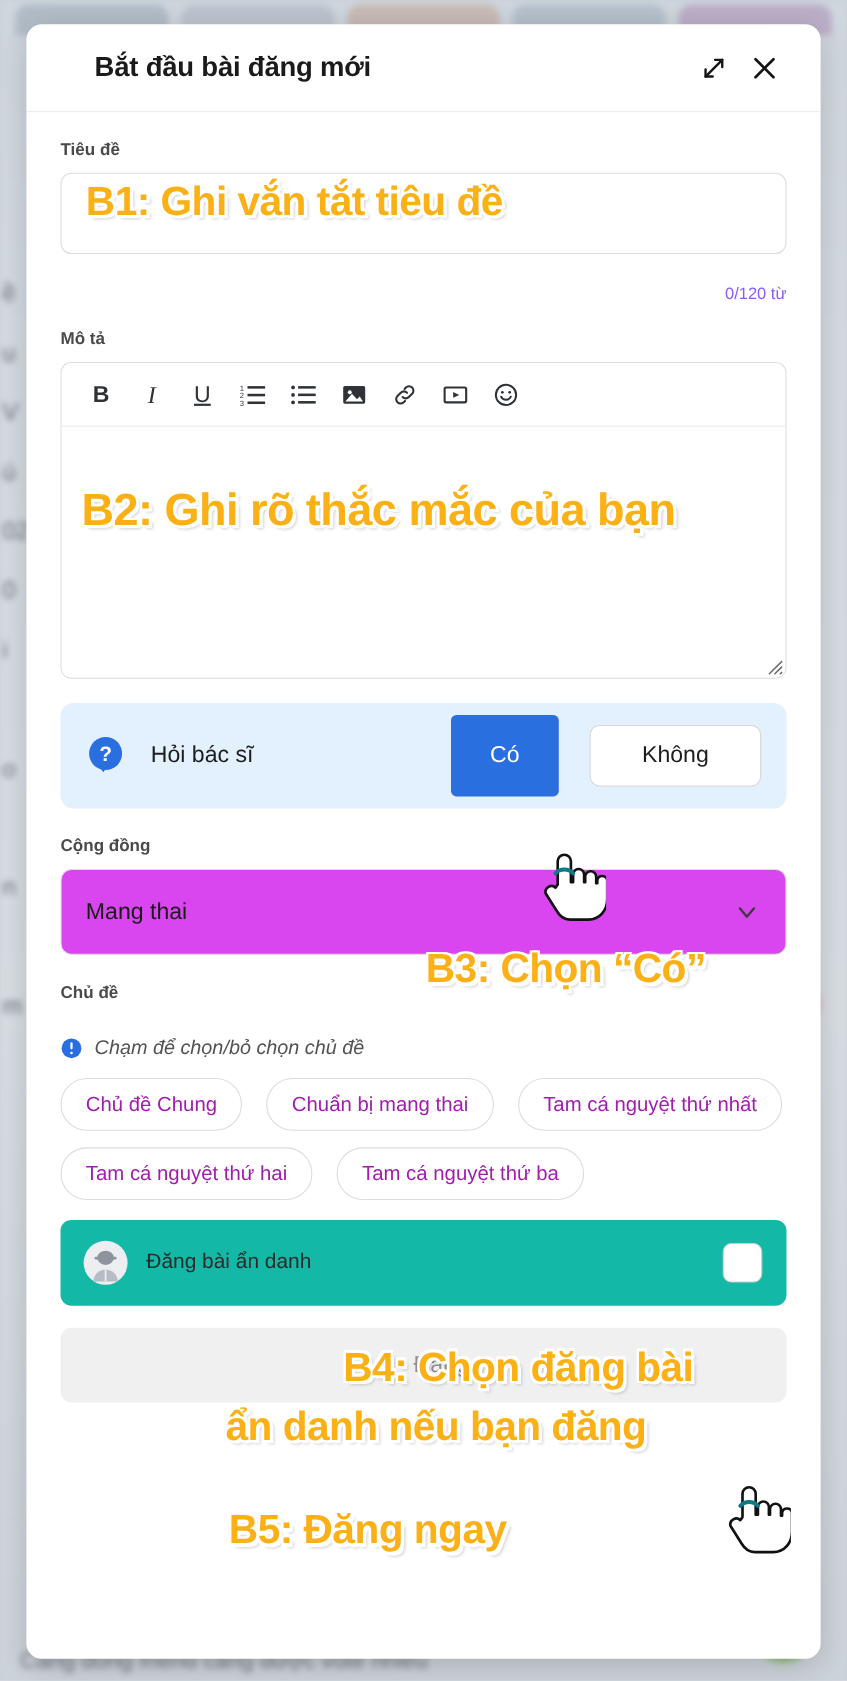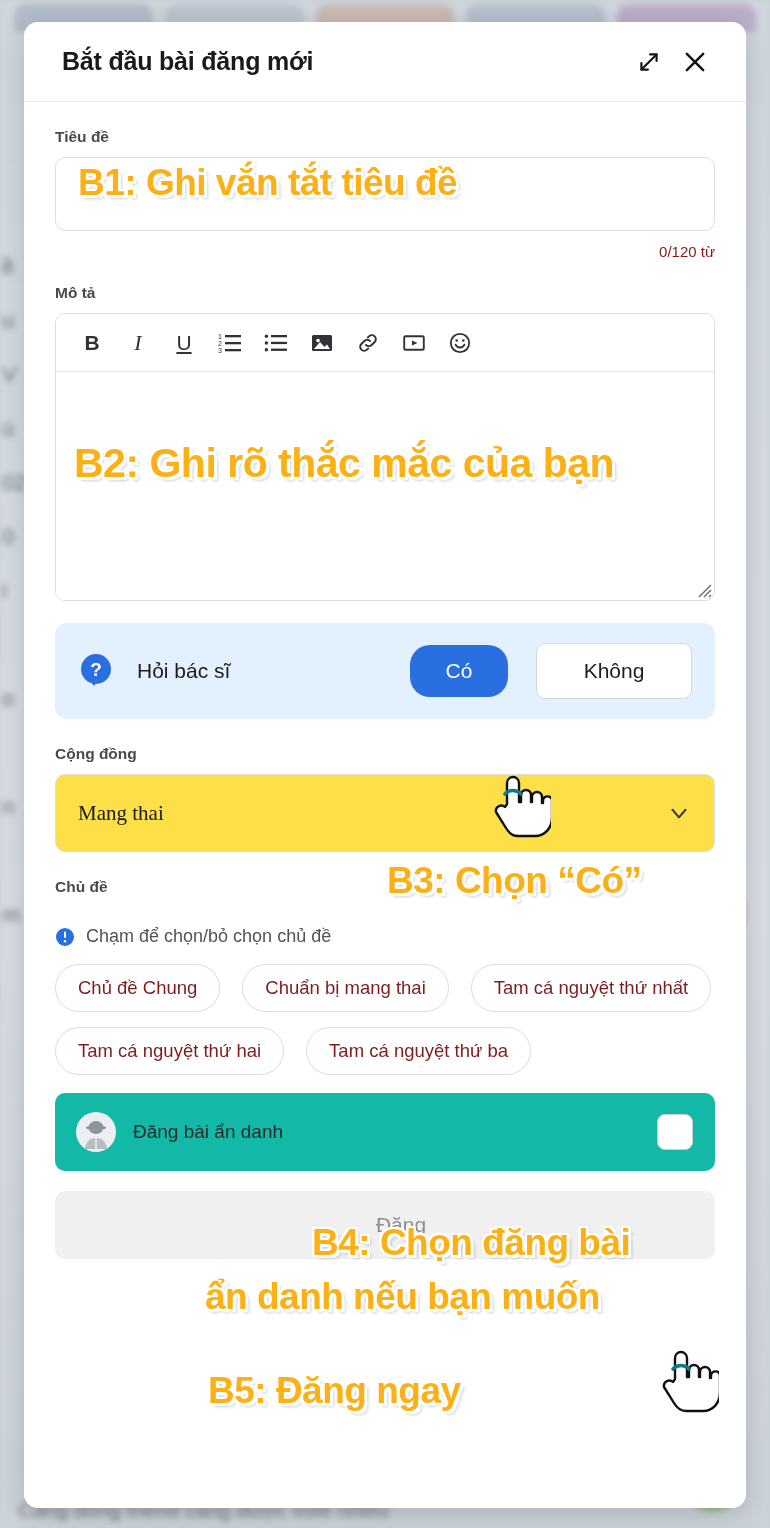--- a/index.html
+++ b/index.html
@@ -89,20 +89,21 @@
     align-items: center;
     padding: 0 28px 0 38px;
     border-bottom: 1px solid #ececec;
   }
   .modal-title {
     flex: 1;
     font-size: 25px;
     font-weight: bold;
     color: #1a1a1a;
     letter-spacing: -.2px;
+    margin-left: 24px;
   }
   .hdr-btn {
     width: 46px;
     height: 46px;
     display: flex;
     align-items: center;
     justify-content: center;
     background: none;
     border: none;
     cursor: pointer;
@@ -127,22 +128,22 @@
     border-radius: 10px;
     background: #fff;
     font-size: 19px;
     padding: 0 20px;
     color: #222;
     font-family: inherit;
   }
   .counter {
     text-align: right;
     font-size: 15px;
-    color: #7f1d1d;
-    margin-top: 12px;
+    color: #8b5cf6;
+    margin-top: 28px;
   }
 
   .desc-block { margin-top: 24px; }
 
   .editor {
     border: 1px solid #dddddd;
     border-radius: 10px;
     overflow: hidden;
   }
   .toolbar {
@@ -198,25 +199,25 @@
     gap: 14px;
   }
   .doctor-label {
     flex: 1;
     font-size: 21px;
     color: #1d1d1d;
     margin-left: 6px;
   }
   .btn-yes {
     width: 98px;
-    height: 52px;
+    height: 74px;
     background: #2a6fe0;
     color: #fff;
     border: none;
-    border-radius: 20px;
+    border-radius: 5px;
     font-size: 21px;
     cursor: pointer;
     font-family: inherit;
   }
   .btn-no {
     width: 156px;
     height: 56px;
     background: #fff;
     color: #1d1d1d;
     border: 1px solid #d7d7d7;
@@ -231,52 +232,52 @@
   .sect { margin-top: 26px; }
   .select-box {
     width: 100%;
     height: 78px;
     border: 1px solid #dddddd;
     border-radius: 10px;
     display: flex;
     align-items: center;
     padding: 0 22px;
     cursor: pointer;
-    background: #fde047;
-    font-family: Liberation Serif, serif;
+    background: #d946ef;
   }
   .select-value {
     flex: 1;
     font-size: 21px;
     color: #1b1b1b;
   }
 
   
   .hint {
     display: flex;
     align-items: center;
     gap: 11px;
     margin-top: 30px;
     margin-bottom: 17px;
+    font-style: italic;
   }
   .hint-text {
     font-size: 18px;
     color: #535353;
   }
   .chips {
     display: flex;
     flex-wrap: wrap;
     gap: 15px 22px;
   }
   .chip {
     border: 1px solid #dcdcdc;
     border-radius: 26px;
     padding: 12px 22px;
     font-size: 18.5px;
-    color: #7f1d1d;
+    color: #a21caf;
     background: #fff;
     cursor: pointer;
     white-space: nowrap;
     font-family: inherit;
   }
 
   
   .anon-row {
     margin-top: 18px;
     background: #14b8a6;
@@ -537,21 +538,21 @@
     </div>
 
     <button class="submit-btn">Đăng</button>
   </div>
 </div>
 
 <div class="anno" id="anno-b1">B1: Ghi vắn tắt tiêu đề</div>
 <div class="anno" id="anno-b2">B2: Ghi rõ thắc mắc của bạn</div>
 <div class="anno" id="anno-b3">B3: Chọn “Có”</div>
 <div class="anno" id="anno-b4">B4: Chọn đăng bài</div>
-<div class="anno" id="anno-b4b">ẩn danh nếu bạn muốn</div>
+<div class="anno" id="anno-b4b">ẩn danh nếu bạn đăng</div>
 <div class="anno" id="anno-b5">B5: Đăng ngay</div>
 
 <svg class="hand" id="hand-yes" width="64" height="78" viewBox="0 0 64 78">
   <g fill="#ffffff" stroke="#111111" stroke-width="2.4" stroke-linejoin="round">
     <path d="M20 34 V13 a6 6 0 0 1 12 0 v19 h2 v-7 a5 5 0 0 1 10 0 v7 h1 v-5 a5 5 0 0 1 10 0 v6 h1 v-3 a4.6 4.6 0 0 1 9 0 v17 c0 11-7 19-17 19 H31 c-6 0-9-3-12-8 L9 42 a5.4 5.4 0 0 1 9-5 z"></path>
   </g>
   <path d="M18 24 a11 11 0 0 1 16 0" fill="none" stroke="#0d7a84" stroke-width="3.6" stroke-linecap="round"></path>
 </svg>
 
 <svg class="hand" id="hand-anon" width="64" height="78" viewBox="0 0 64 78">

